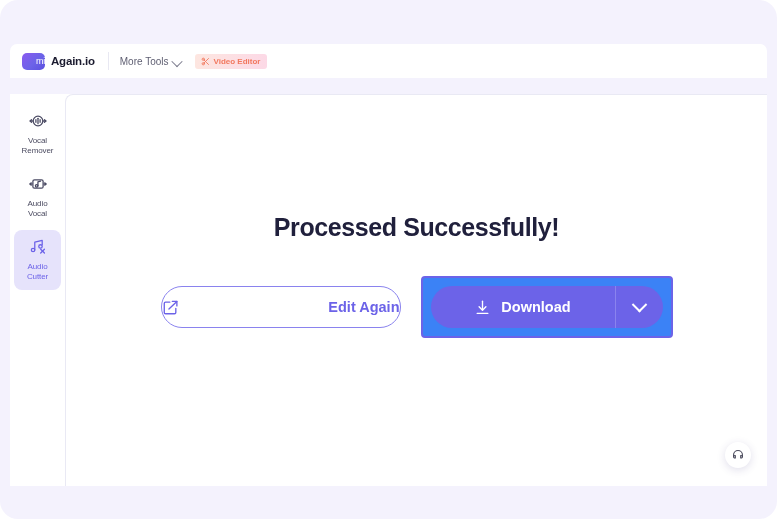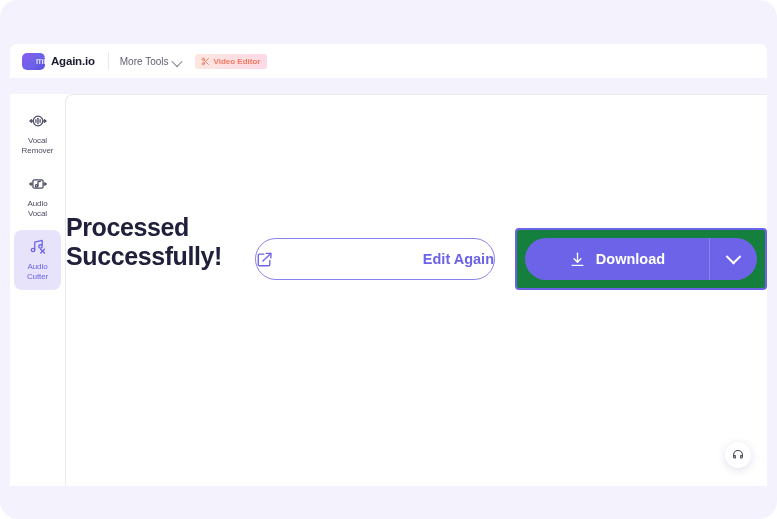--- a/index.html
+++ b/index.html
@@ -171,20 +171,21 @@
     border-radius: 8px 0 0 0;
     background: #ffffff;
   }
 
   .center-stack {
     position: absolute;
     left: 0;
     right: 0;
     top: 118px;
     display: flex;
+    flex-direction: column;
     align-items: center;
   }
 
   .headline {
     font-size: 25px;
     font-weight: bold;
     color: #20203c;
     letter-spacing: -0.4px;
     margin: 0 0 34px 0;
   }
@@ -210,21 +211,21 @@
     justify-content: space-between;
     gap: 10px;
     cursor: pointer;
     box-sizing: border-box;
   }
 
   .dl-focus {
     border: 2px solid #6c63e8;
     border-radius: 4px;
     padding: 8px;
-    background: #15803d;
+    background: #3b82f6;
   }
 
   .btn-download {
     width: 232px;
     height: 42px;
     border-radius: 21px;
     background: #6c63e8;
     display: flex;
     align-items: center;
     cursor: pointer;

